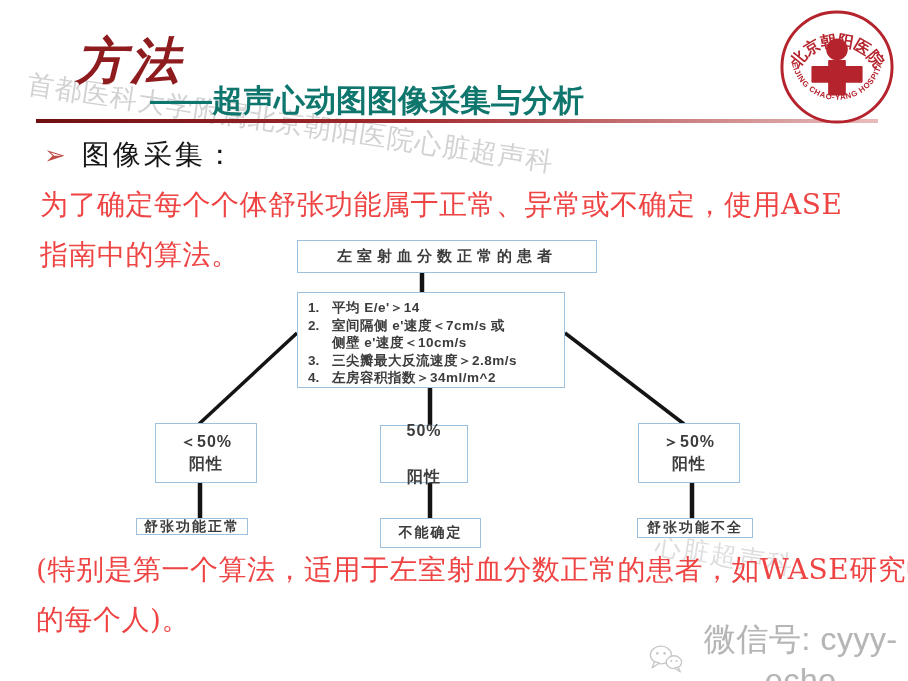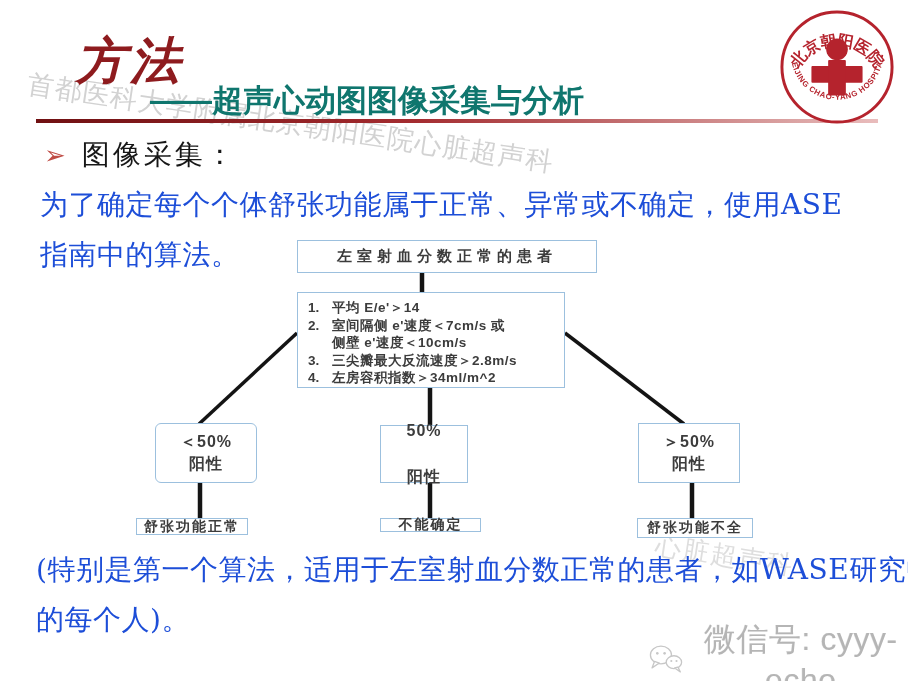--- a/index.html
+++ b/index.html
@@ -33,21 +33,21 @@
     font-family:"DejaVu Serif",serif;letter-spacing:2px;
   }
 
   
   .bullet-row{left:44px;top:136px;z-index:3;display:flex;align-items:center;gap:16px;}
   .bullet-marker{font-size:26px;color:#bf4b44;line-height:1;}
   .bullet-label{
     font-family:"DejaVu Serif",serif;font-size:28px;color:#171717;letter-spacing:3px;
   }
   .body-line{
-    font-family:"DejaVu Serif",serif;font-size:28px;color:#1d4ed8;
+    font-family:"DejaVu Serif",serif;font-size:28px;color:#ef4444;
     letter-spacing:0.5px;white-space:nowrap;z-index:3;
   }
   .p1l1{left:40px;top:186px;}
   .p1l2{left:40px;top:236px;}
   .p2l1{left:36px;top:551px;}
   .p2l2{left:36px;top:601px;}
 
   
   .fc-box{
     position:absolute;background:#ffffff;border:1.5px solid #9cc0de;
@@ -61,29 +61,29 @@
     left:297px;top:292px;width:268px;height:96px;font-size:13.5px;
     padding:6px 4px 0 10px;line-height:17.5px;
   }
   .crit-row{display:flex;}
   .crit-num{width:24px;flex:0 0 24px;}
   .crit-text{white-space:pre-line;letter-spacing:0.5px;}
   .fc-branch{
     display:flex;flex-direction:column;align-items:center;justify-content:center;
     font-size:16px;line-height:22px;letter-spacing:1px;
   }
-  .fc-branch-left{left:155px;top:423px;width:102px;height:60px;border-radius:6px;}
+  .fc-branch-left{left:155px;top:423px;width:102px;height:60px;}
   .fc-branch-center{left:380px;top:425px;width:88px;height:58px;gap:24px;}
   .fc-branch-right{left:638px;top:423px;width:102px;height:60px;}
   .fc-result{
     display:flex;align-items:center;justify-content:center;
     font-size:14px;letter-spacing:2px;
   }
   .fc-result-left{left:136px;top:518px;width:112px;height:17px;}
-  .fc-result-center{left:380px;top:518px;width:101px;height:14px;}
+  .fc-result-center{left:380px;top:518px;width:101px;height:30px;}
   .fc-result-right{left:637px;top:518px;width:116px;height:20px;}
   .fc-lines{left:0;top:0;width:908px;height:681px;z-index:1;pointer-events:none;}
 
   
   .footer-row{left:648px;top:618px;z-index:3;display:flex;align-items:center;gap:10px;}
   .wechat-label{
     font-size:32px;color:#b5b5b5;letter-spacing:0.5px;
     text-shadow:1px 1px 0 #ffffff,-0.5px -0.5px 0 #e3e3e3;
     text-align:center;
   }

